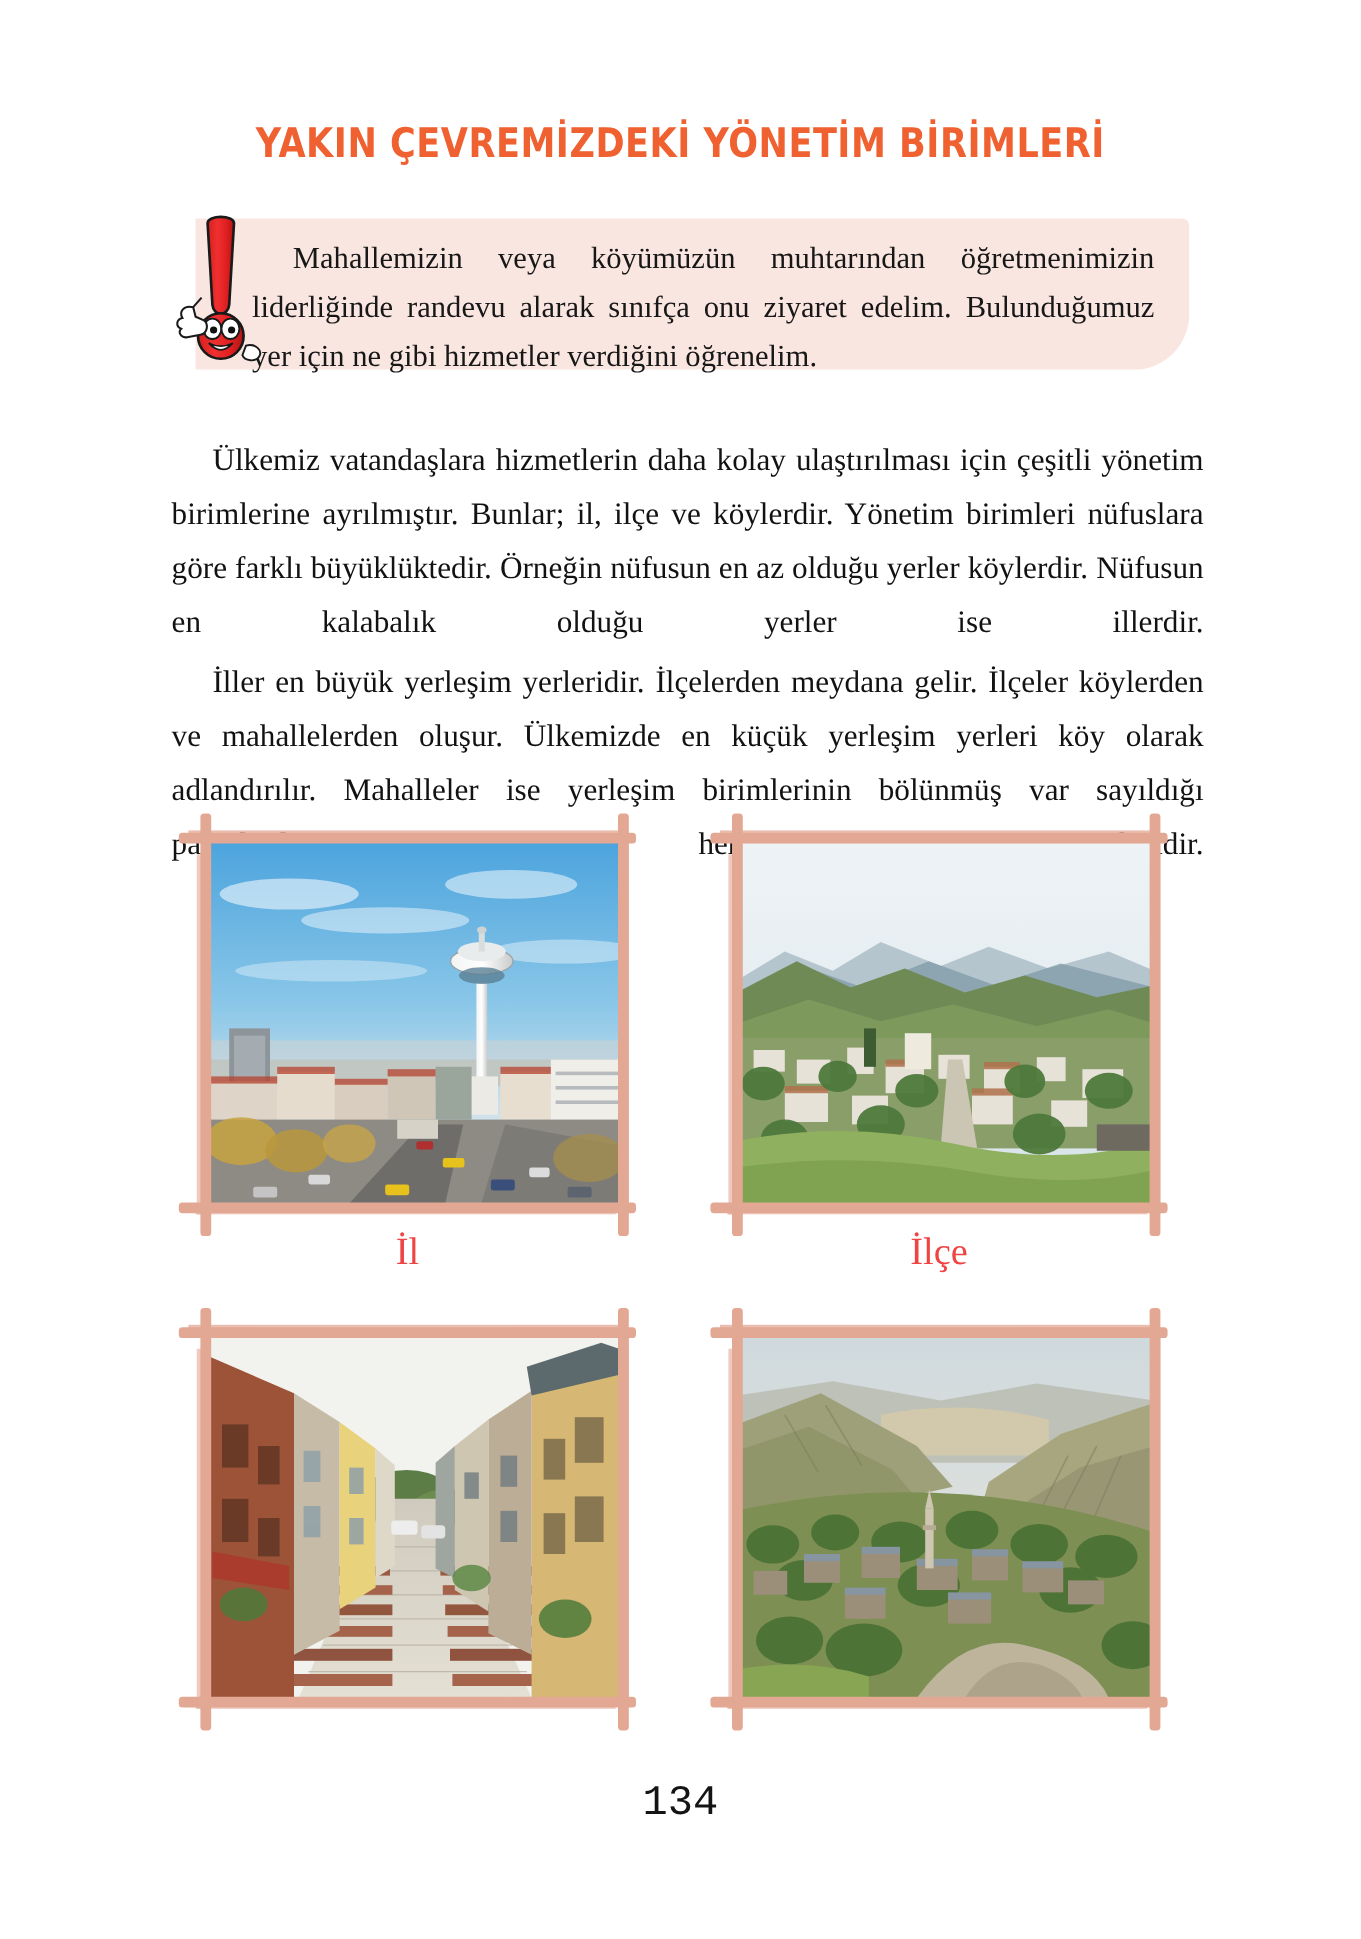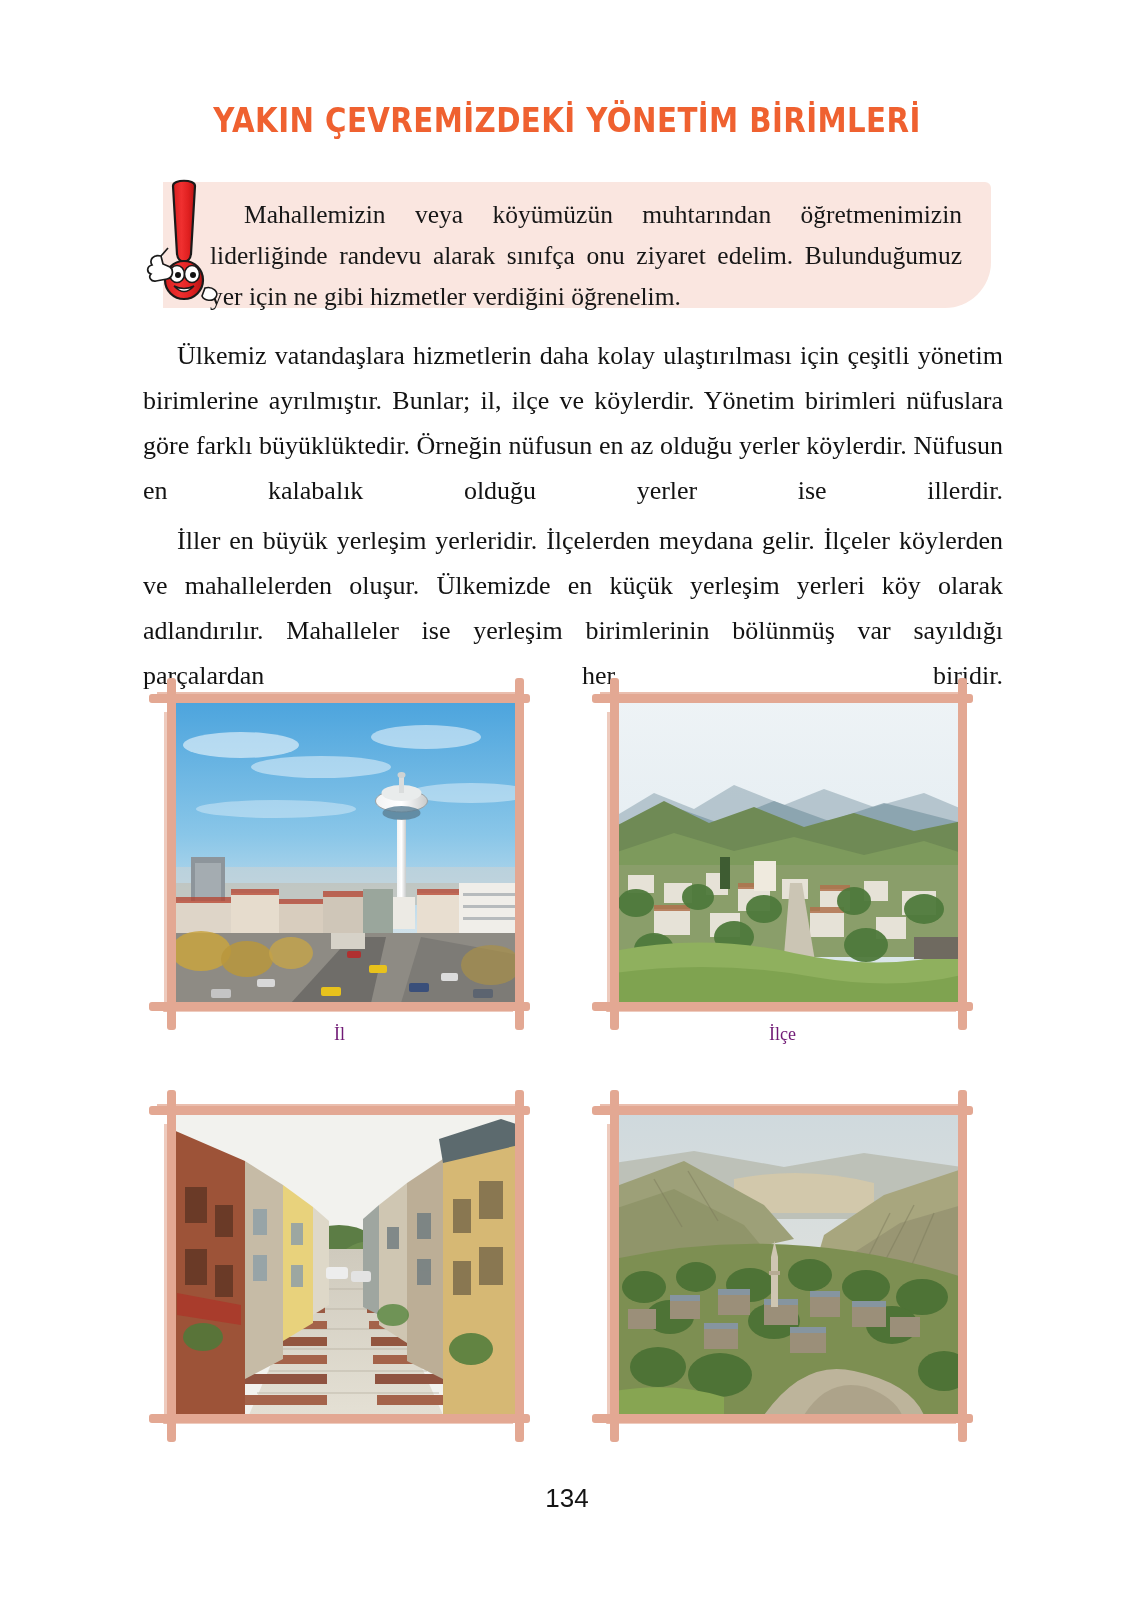--- a/index.html
+++ b/index.html
@@ -81,20 +81,21 @@
   .para {
     position: absolute;
     left: 143px;
     width: 860px;
     font-family: "Liberation Serif", serif;
     font-size: 26px;
     line-height: 45px;
     text-align: justify;
     text-indent: 34px;
     color: #121212;
+    margin-top: 28px;
   }
   .para.p1 { top: 333px; }
   .para.p2 { top: 518px; }
   .para::after {
     content: "";
     display: inline-block;
     width: 100%;
   }
 
   
@@ -162,33 +163,33 @@
   .stroke.left2   { left: 21px; top: 40px;  width: 4px; height: 300px; opacity:.6;}
   .stroke.right2  { left: 377px;top: 30px;  width: 4px; height: 310px; opacity:.6;}
 
   .caption {
     position: absolute;
     left: 0;
     top: 352px;
     width: 393px;
     text-align: center;
     font-family: "Liberation Serif", serif;
-    font-size: 18px;
-    color: #701a75;
+    font-size: 32px;
+    color: #ef4444;
   }
 
   
   .page-number {
     position: absolute;
     left: 0;
     top: 1483px;
     width: 1134px;
     text-align: center;
-    font-family: Liberation Sans, sans-serif;
-    font-size: 26px;
+    font-family: Liberation Mono, monospace;
+    font-size: 35px;
     color: #141414;
   }
 </style>
 </head>
 <body>
 
 <div class="page">
 
   <div class="title">YAKIN ÇEVREMİZDEKİ YÖNETİM BİRİMLERİ</div>
 

